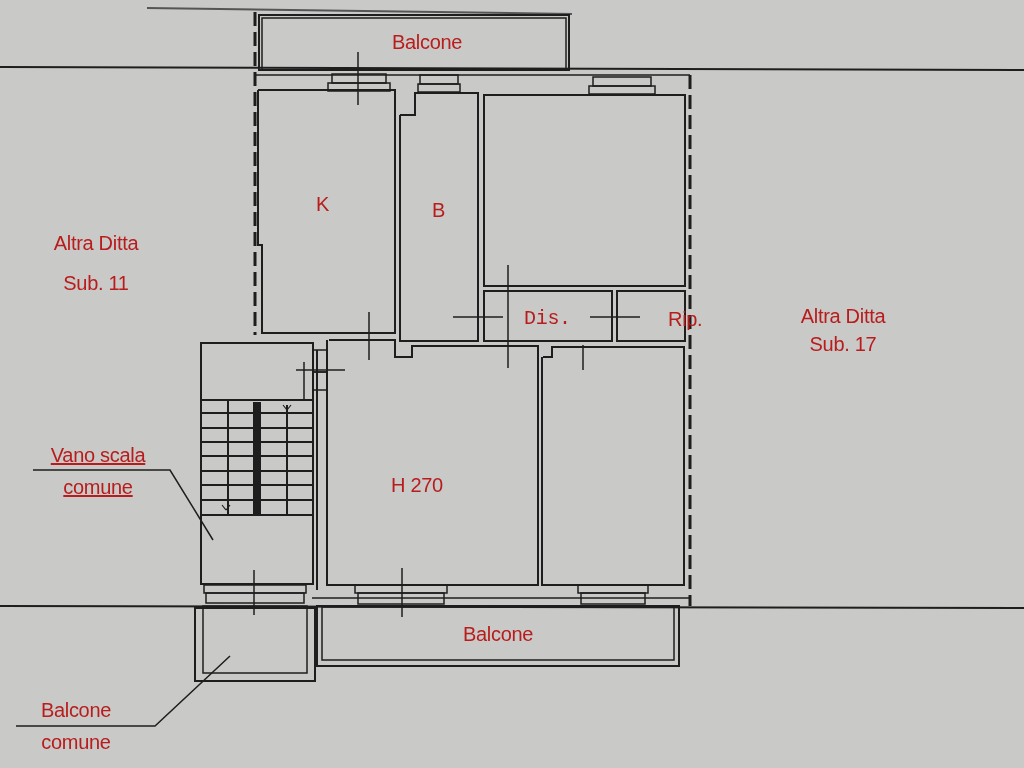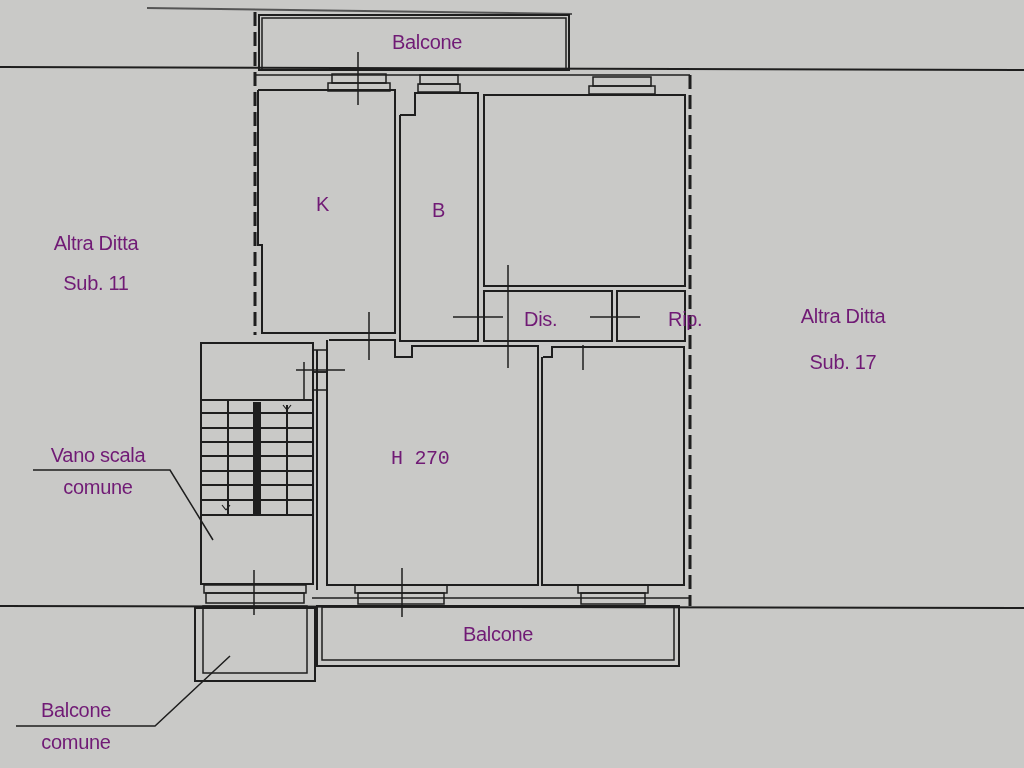--- a/index.html
+++ b/index.html
@@ -5,21 +5,21 @@
   html, body { margin: 0; padding: 0; }
   body {
     width: 1024px; height: 768px; overflow: hidden;
     background: #c9c9c7;
     position: relative;
     font-family: "Liberation Sans", sans-serif;
   }
   #plan { position: absolute; left: 0; top: 0; }
   .lbl {
     position: absolute;
-    color: #701a75;
+    color: #b91c1c;
     font-size: 20px;
     line-height: 24px;
     text-align: center;
     white-space: nowrap;
     letter-spacing: -0.3px;
   }
   .lbl span { display: block; }
 </style>
 </head>
 <body>
@@ -117,33 +117,33 @@
     <polyline points="16,726 155,726 230,656" stroke-width="1.5"></polyline>
 
     <path d="M287,410 L283,405 M287,410 L291,405" stroke-width="1.2"></path>
     <path d="M226,510 L222,505 M226,510 L230,505" stroke-width="1.2"></path>
   </g>
 </svg>
 
 <div class="lbl" style="left:392px; top:30px;">Balcone</div>
 <div class="lbl" style="left:316px; top:192px;">K</div>
 <div class="lbl" style="left:432px; top:198px;">B</div>
-<div class="lbl" style="left:524px; top:307px;">Dis.</div>
+<div class="lbl" style="left:524px; top:307px;font-family:Liberation Mono, monospace;">Dis.</div>
 <div class="lbl" style="left:631px; top:307px;margin-left:37px;">Rip.</div>
-<div class="lbl" style="left:391px; top:447px;font-family:Liberation Mono, monospace;">H 270</div>
+<div class="lbl" style="left:391px; top:473px;">H 270</div>
 <div class="lbl" style="left:463px; top:622px;">Balcone</div>
 
 <div class="lbl" style="left:36px; top:231px; width:120px;">
   <span>Altra Ditta</span>
   <span style="margin-top:16px;">Sub. 11</span>
 </div>
 <div class="lbl" style="left:783px; top:304px; width:120px;">
   <span>Altra Ditta</span>
-  <span style="margin-top:22px;">Sub. 17</span>
+  <span style="margin-top:4px;">Sub. 17</span>
 </div>
-<div class="lbl" style="left:32px; top:443px; width:132px;">
+<div class="lbl" style="left:32px; top:443px; width:132px;text-decoration:underline;">
   <span>Vano scala</span>
   <span style="margin-top:8px;">comune</span>
 </div>
 <div class="lbl" style="left:24px; top:698px; width:104px;">
   <span>Balcone</span>
   <span style="margin-top:8px;">comune</span>
 </div>
 
 </body></html>

